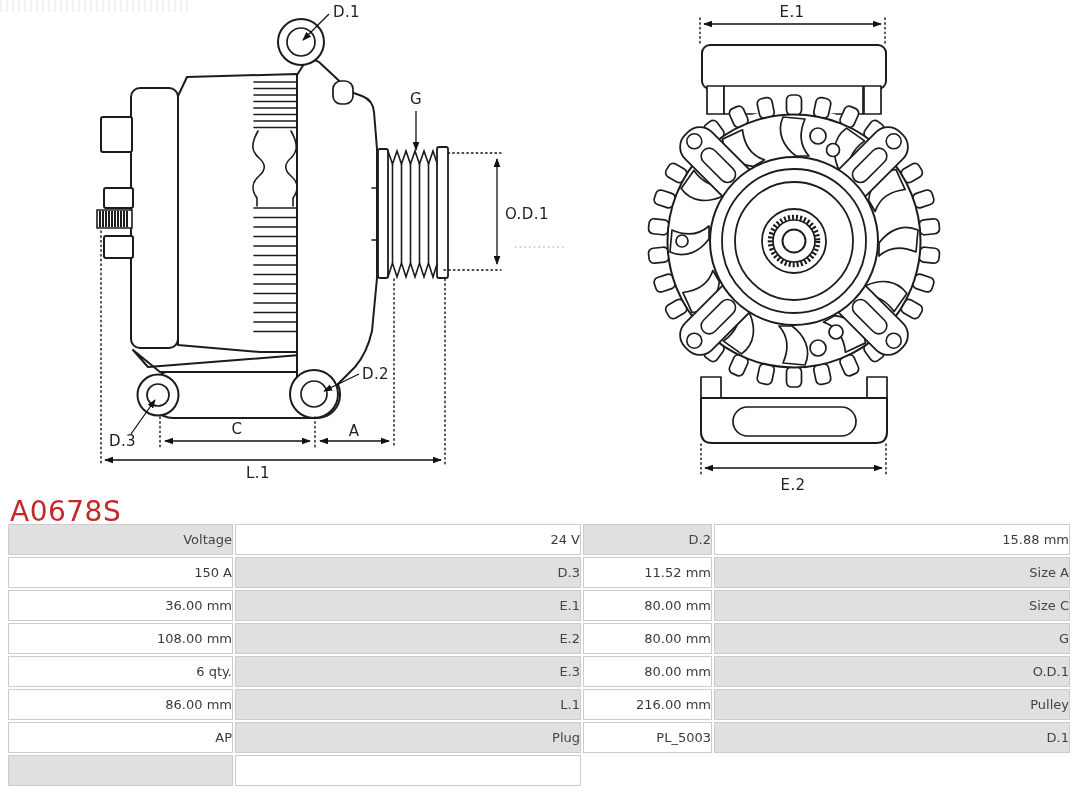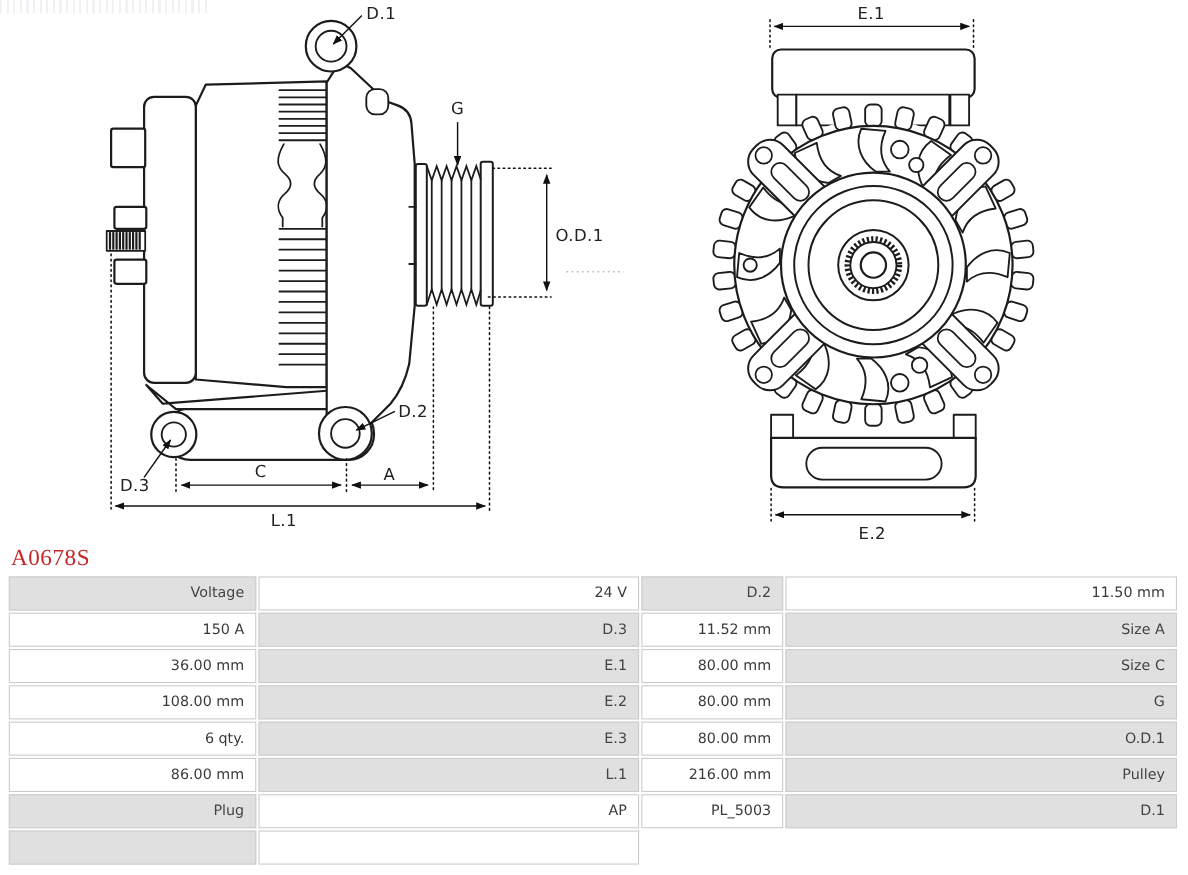--- a/index.html
+++ b/index.html
@@ -12,32 +12,31 @@
     background:repeating-linear-gradient(90deg,rgba(175,180,200,.35) 0 2px,transparent 2px 6px);
   }
   #diagram{position:absolute;left:0;top:0;}
   #diagram .body{fill:#fff;stroke:#1c1c1c;stroke-width:2;stroke-linejoin:round;stroke-linecap:round;}
   #diagram .thin{fill:none;stroke:#1c1c1c;stroke-width:1.6;stroke-linecap:round;}
   #diagram .dim{stroke:#111;stroke-width:1.3;fill:none;}
   #diagram .dot{stroke:#111;stroke-width:1.4;fill:none;stroke-dasharray:1.5 3.2;stroke-linecap:round;}
   #diagram .dotgray{stroke:#b9b9b9;stroke-width:1.4;fill:none;stroke-dasharray:1.5 3.2;}
   #diagram text{font-family:"DejaVu Sans","Liberation Sans",sans-serif;font-size:15px;fill:#222;letter-spacing:.4px;}
   #part-number{
-    position:absolute;left:10px;top:495px;font-size:21px;letter-spacing:.5px;
+    position:absolute;left:10px;top:495px;font-size:28px;letter-spacing:.5px;
     color:#c62828;
-    font-family:Liberation Serif, serif;
   }
   #spec-table{
     position:absolute;left:8px;top:524px;width:1062px;
     display:grid;grid-template-columns:225px 346px 129px 1fr;
     grid-auto-rows:31px;gap:2px;
   }
   #spec-table .cell{
     border:1px solid #ccc;display:flex;align-items:center;justify-content:flex-end;
-    padding-right:10px;font-size:13px;color:#3a3a3a;background:#fff;box-sizing:border-box;
+    padding-right:0;font-size:13px;color:#3a3a3a;background:#fff;box-sizing:border-box;
   }
   #spec-table .label{background:#e0e0e0;color:#444;}
 </style>
 </head>
 <body>
 
 <div id="watermark"></div>
 
 <svg id="diagram" width="1080" height="520" viewBox="0 0 1080 520">
   <defs>
@@ -282,40 +281,40 @@
     <text x="793" y="490" text-anchor="middle">E.2</text>
   </g>
 </svg>
 
 <div id="part-number">A0678S</div>
 
 <div id="spec-table">
     <div class="cell label">Voltage</div>
     <div class="cell value">24 V</div>
     <div class="cell label">D.2</div>
-    <div class="cell value">11.50 mm</div>
+    <div class="cell value">15.88 mm</div>
     <div class="cell value">150 A</div>
     <div class="cell label">D.3</div>
     <div class="cell value">11.52 mm</div>
     <div class="cell label">Size A</div>
     <div class="cell value">36.00 mm</div>
     <div class="cell label">E.1</div>
     <div class="cell value">80.00 mm</div>
     <div class="cell label">Size C</div>
     <div class="cell value">108.00 mm</div>
     <div class="cell label">E.2</div>
     <div class="cell value">80.00 mm</div>
     <div class="cell label">G</div>
     <div class="cell value">6 qty.</div>
     <div class="cell label">E.3</div>
     <div class="cell value">80.00 mm</div>
     <div class="cell label">O.D.1</div>
     <div class="cell value">86.00 mm</div>
     <div class="cell label">L.1</div>
     <div class="cell value">216.00 mm</div>
     <div class="cell label">Pulley</div>
+    <div class="cell value">AP</div>
     <div class="cell label">Plug</div>
-    <div class="cell value">AP</div>
     <div class="cell value">PL_5003</div>
     <div class="cell label">D.1</div>
     <div class="cell label"></div>
     <div class="cell value"></div>
   </div>
 
 </body></html>

